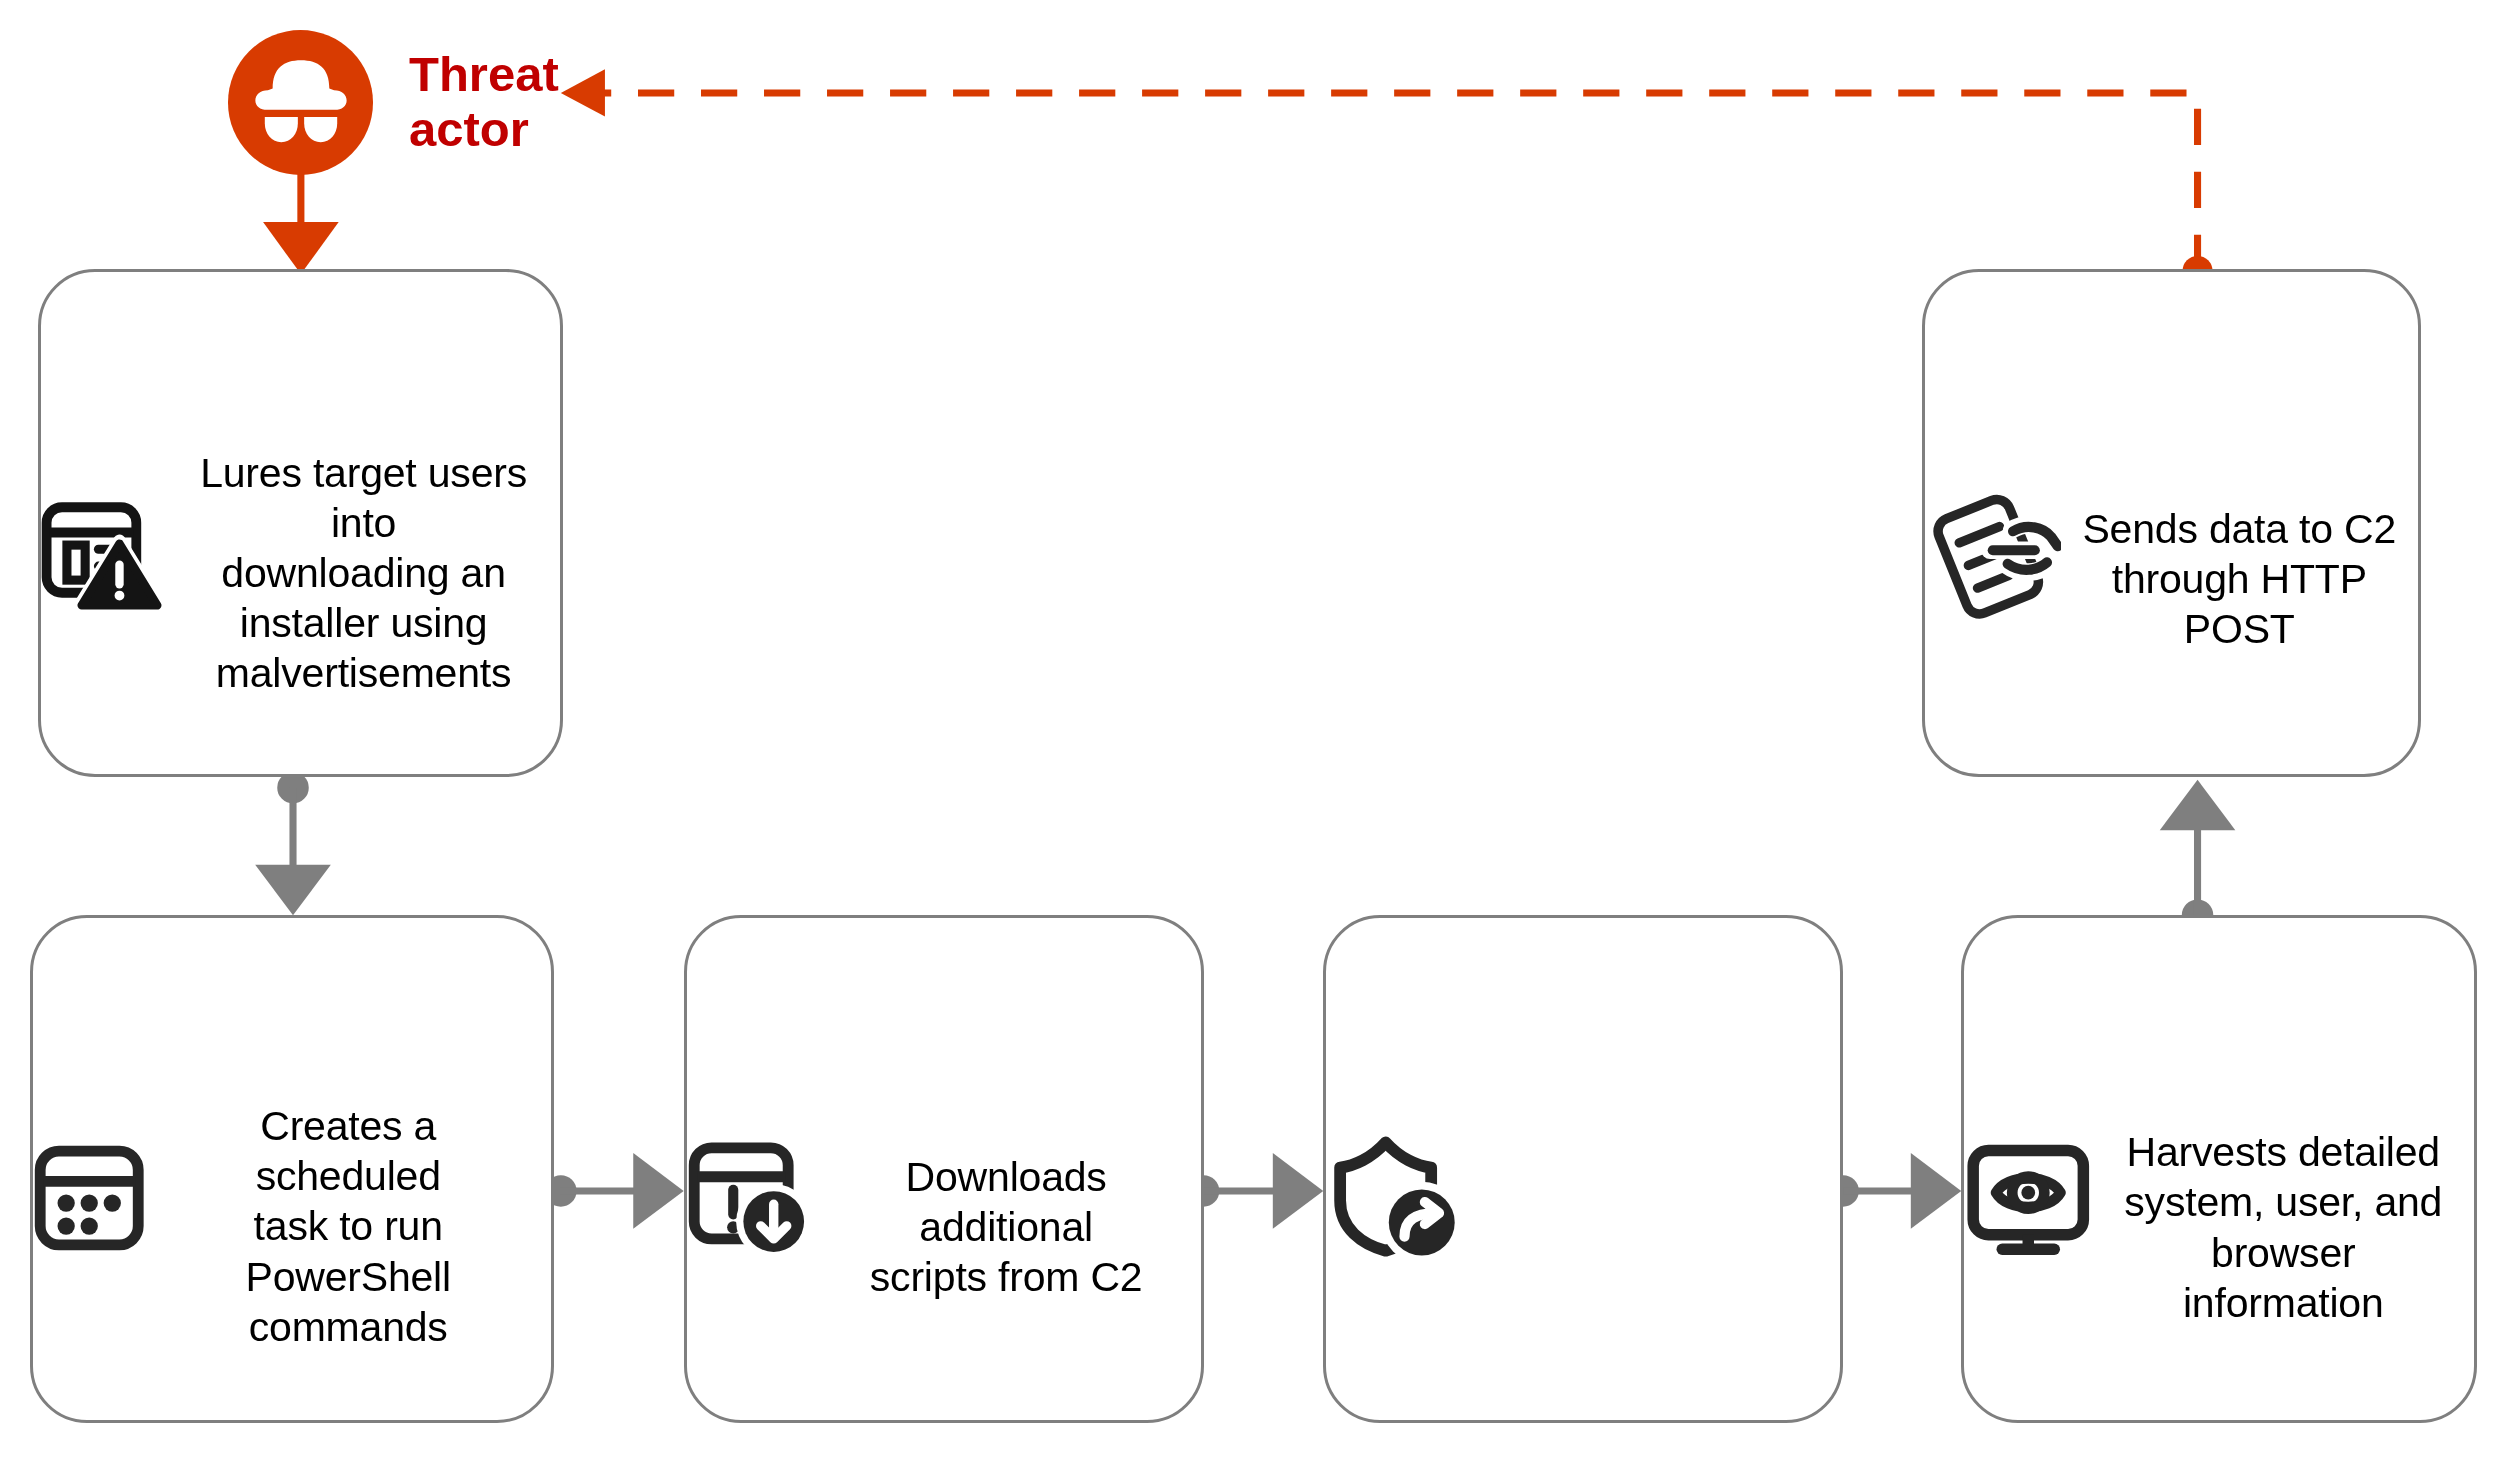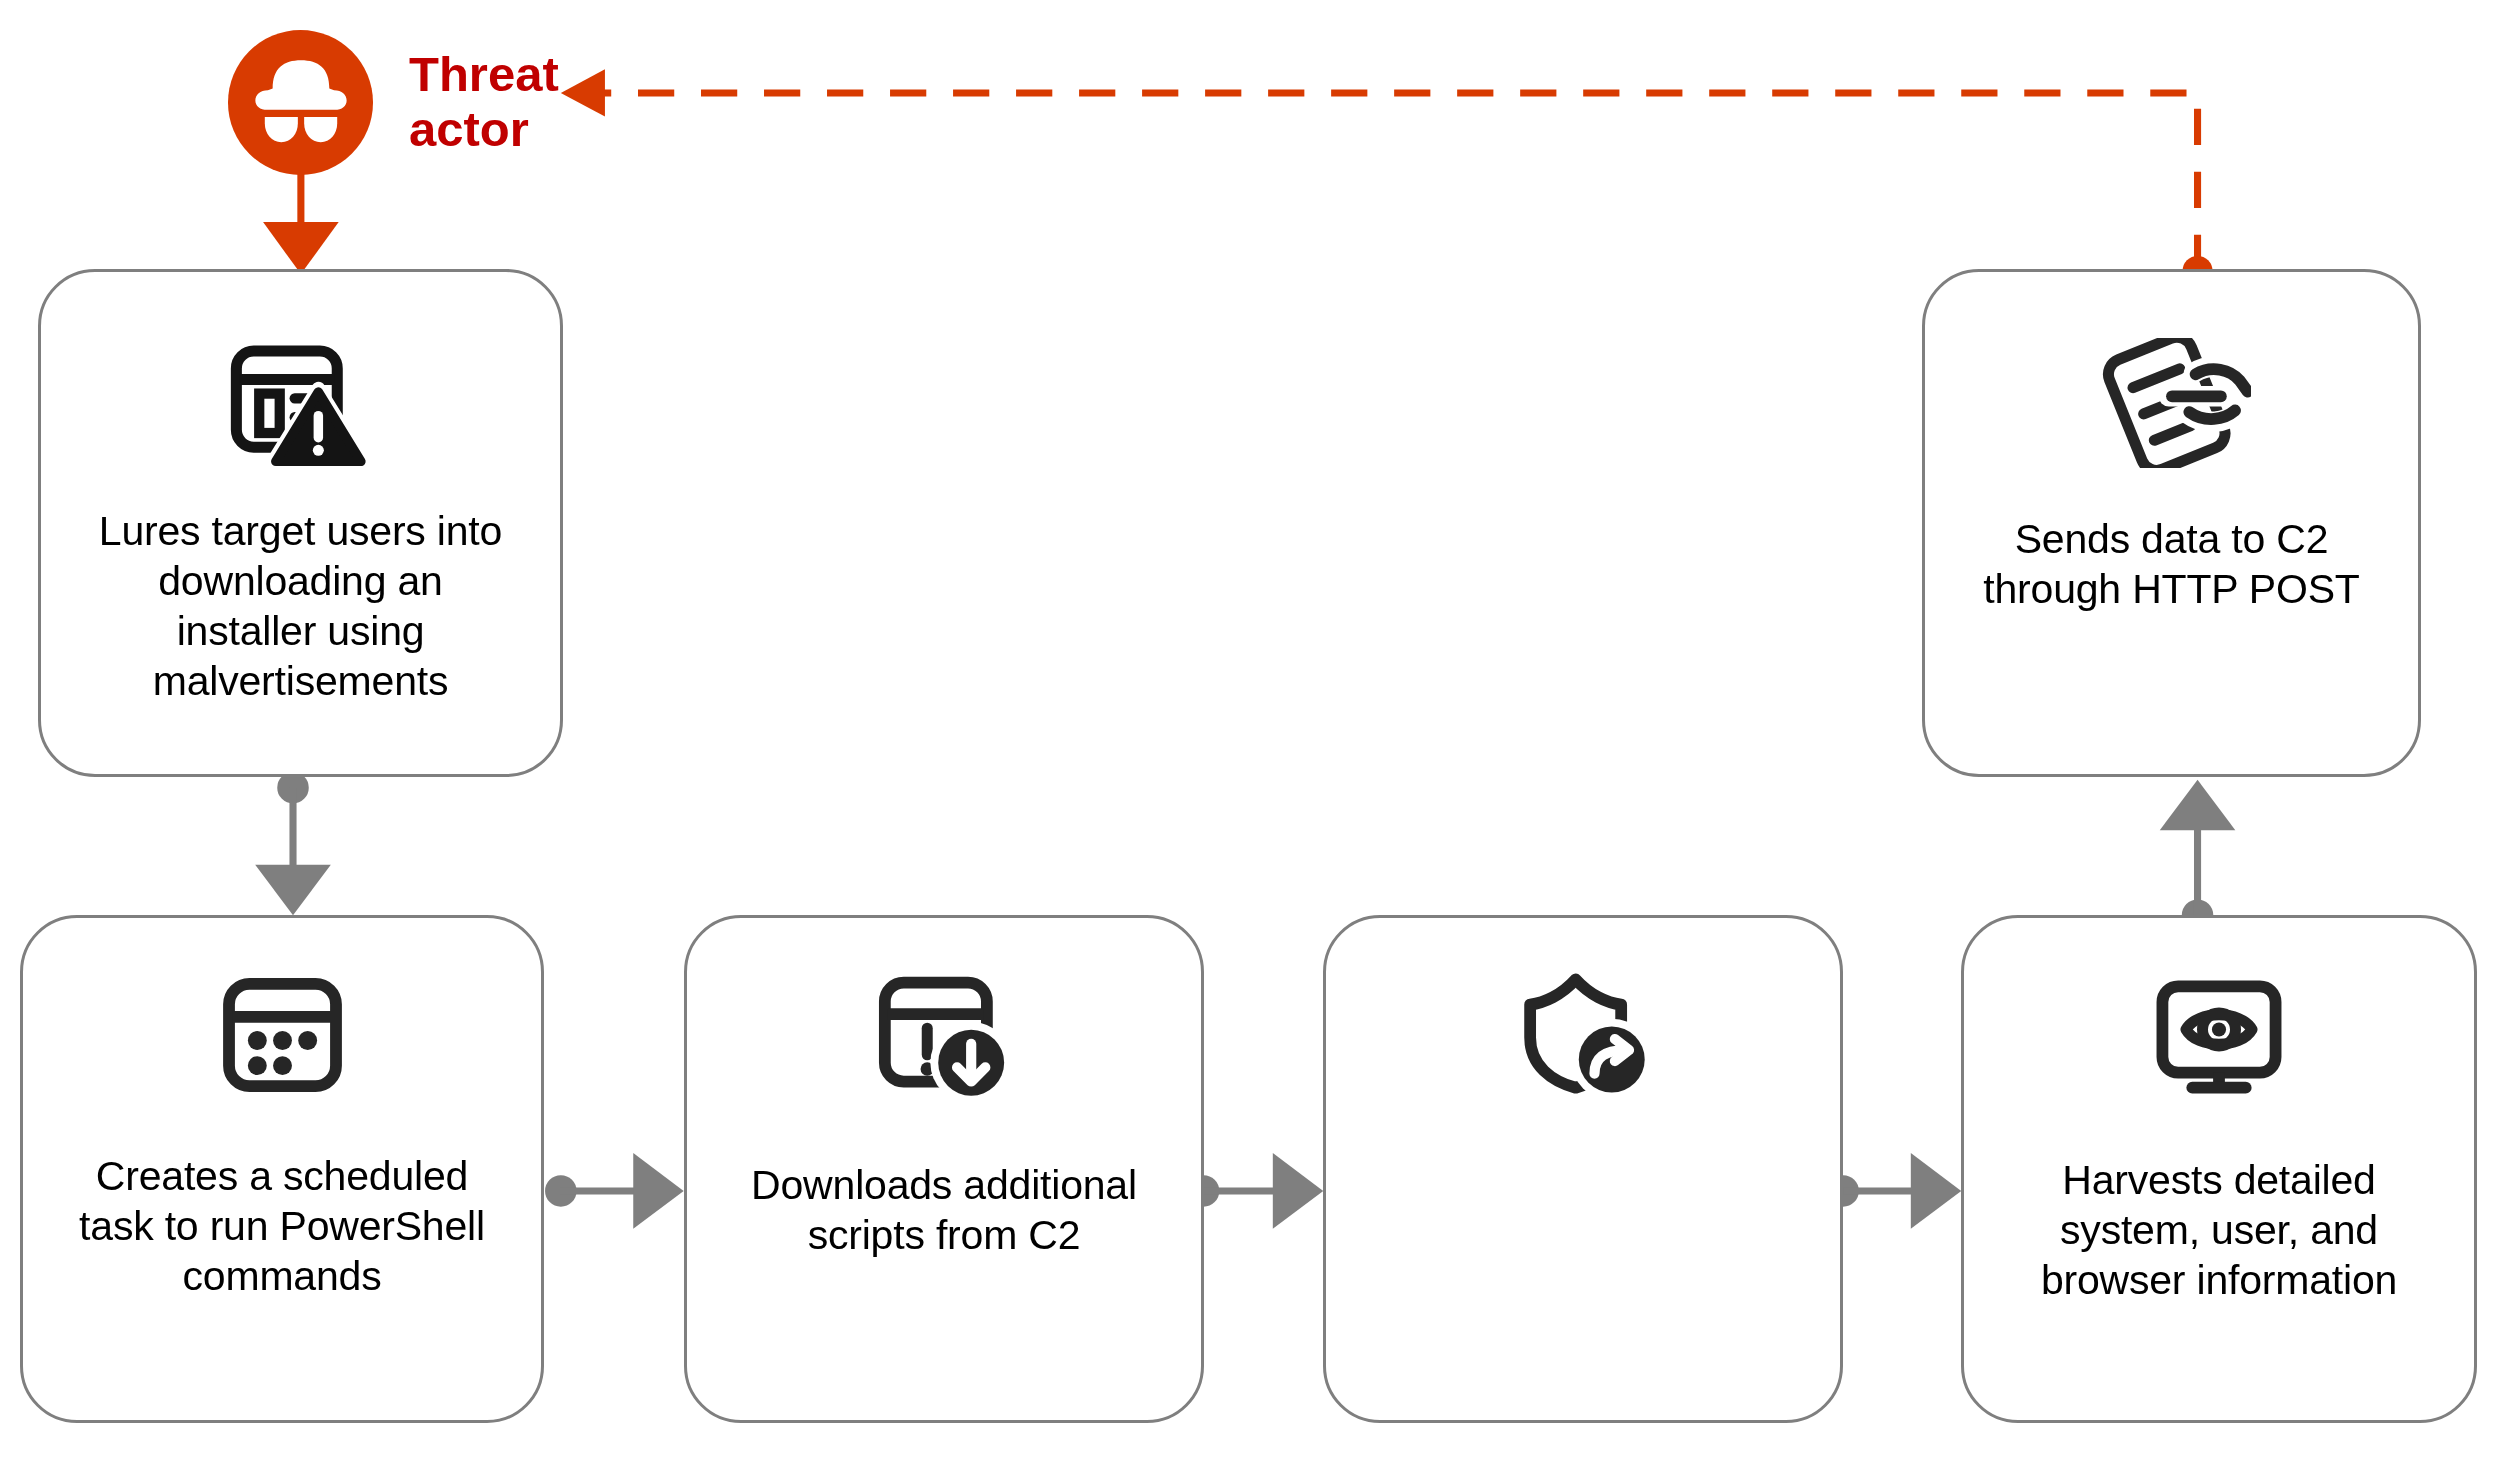--- a/index.html
+++ b/index.html
@@ -24,21 +24,21 @@
     width: 2500px;
     height: 1480px;
   }
   .node-box {
     position: absolute;
     box-sizing: border-box;
     border: 3.9px solid #7f7f7f;
     border-radius: 57px;
     background: #ffffff;
     display: flex;
-    flex-direction: column;
+    flex-direction: row;
     align-items: center;
     justify-content: flex-start;
   }
   .node-icon {
     display: block;
   }
   .node-label {
     text-align: center;
     color: #000000;
     font-family: "Liberation Sans", sans-serif;
@@ -182,21 +182,21 @@
       <path d="M100 74 L162 74" stroke="#262626" stroke-width="15" stroke-linecap="round"></path>
       <path d="M128 44 C150 30 176 36 190 52 L200 66" stroke="#ffffff" stroke-width="26" fill="none" stroke-linecap="round"></path>
       <path d="M130 46 C150 34 174 40 186 54 L196 68" stroke="#262626" stroke-width="15" fill="none" stroke-linecap="round"></path>
       <path d="M120 96 C142 112 168 108 184 94" stroke="#ffffff" stroke-width="26" fill="none" stroke-linecap="round"></path>
       <path d="M122 94 C142 108 166 104 180 92" stroke="#262626" stroke-width="15" fill="none" stroke-linecap="round"></path>
     </svg>
     <div class="node-label" style="font-size:41px; margin-top:46px;">Sends data to C2
 through HTTP POST</div>
   </div>
 
-  <div class="node-box" style="left:20px; top:915px; width:524px; height:508px; padding-top:58px;">
+  <div class="node-box" style="left:30px; top:915px; width:524px; height:508px; padding-top:58px;">
     <svg class="node-icon" width="123" height="118" viewBox="0 0 156 150">
       <rect x="10" y="10" width="136" height="130" rx="26" ry="26" fill="none" stroke="#262626" stroke-width="15"></rect>
       <line x1="14" y1="52" x2="142" y2="52" stroke="#262626" stroke-width="15"></line>
       <circle cx="46" cy="82" r="12" fill="#262626"></circle>
       <circle cx="78" cy="82" r="12" fill="#262626"></circle>
       <circle cx="110" cy="82" r="12" fill="#262626"></circle>
       <circle cx="46" cy="114" r="12" fill="#262626"></circle>
       <circle cx="78" cy="114" r="12" fill="#262626"></circle>
     </svg>
     <div class="node-label" style="font-size:41px; margin-top:57px;">Creates a scheduled

